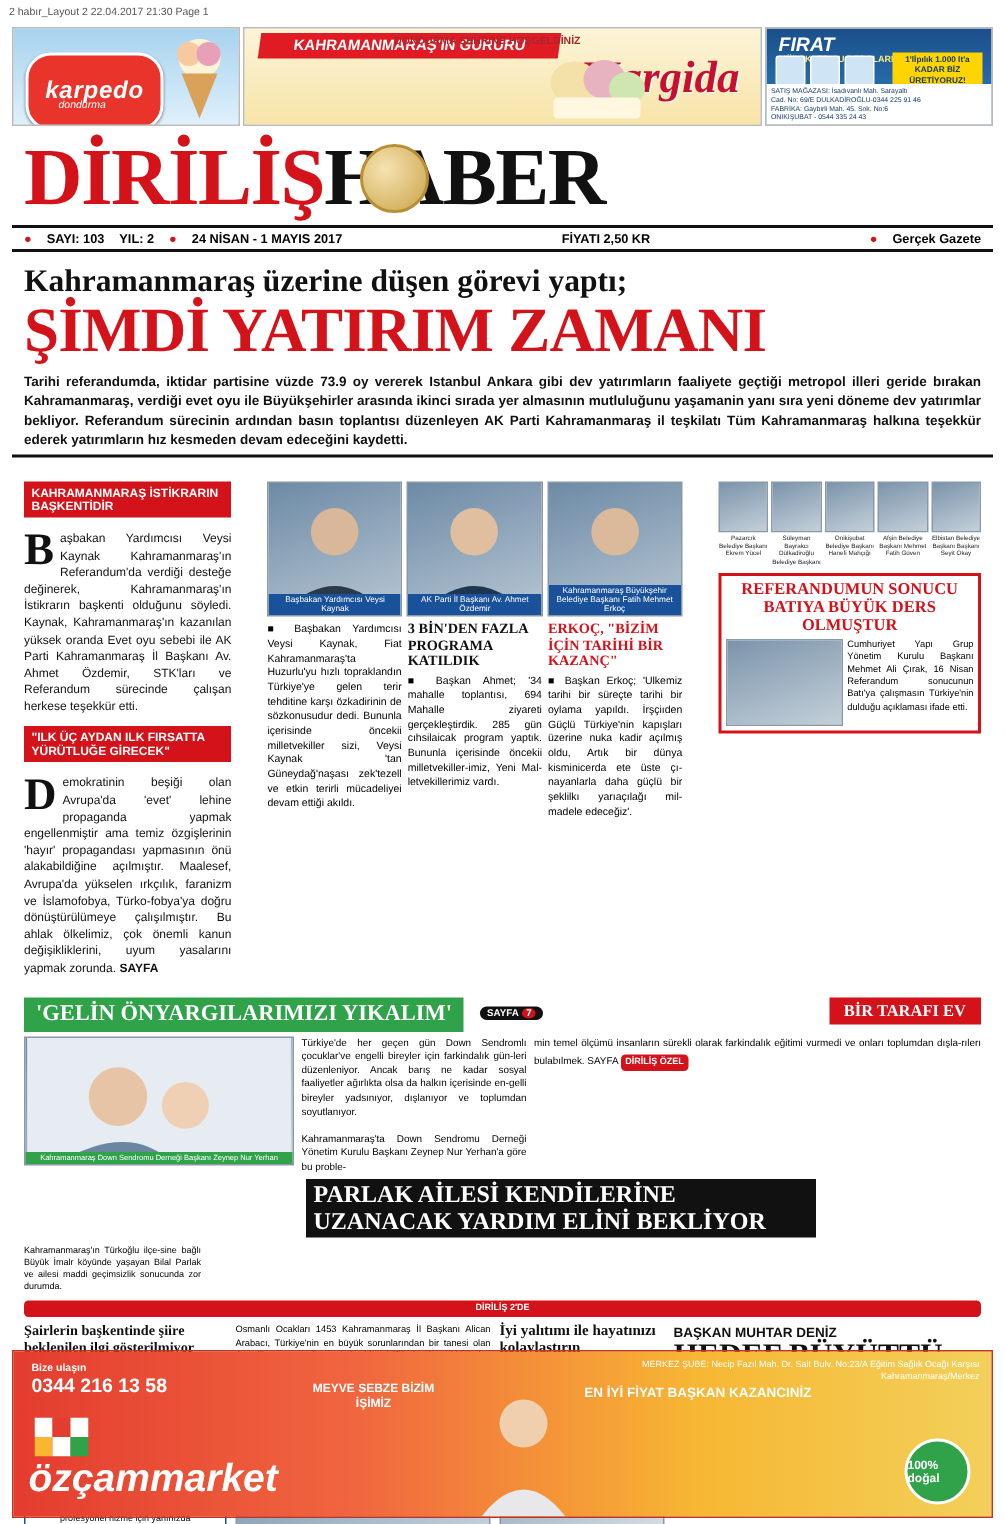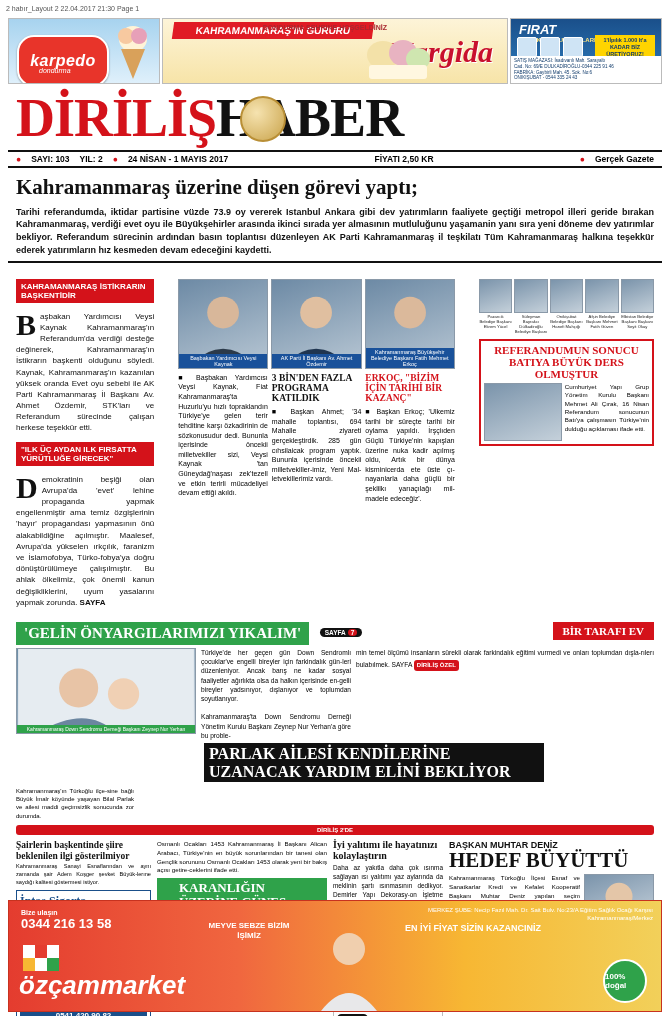--- a/index.html
+++ b/index.html
@@ -304,20 +304,21 @@
     <span class="dot">●</span>
     <span>24 NİSAN - 1 MAYIS 2017</span>
     <span class="spacer"></span>
     <span>FİYATI 2,50 KR</span>
     <span class="spacer"></span>
     <span class="dot">●</span>
     <span>Gerçek Gazete</span>
   </div>
 
   <div class="kicker">Kahramanmaraş üzerine düşen görevi yaptı;</div>
+  <div class="headline">ŞİMDİ YATIRIM ZAMANI</div>
   <div class="lead">Tarihi referandumda, iktidar partisine vüzde 73.9 oy vererek Istanbul Ankara gibi dev yatırımların faaliyete geçtiği metropol illeri geride bırakan Kahramanmaraş, verdiği evet oyu ile Büyükşehirler arasında ikinci sırada yer almasının mutluluğunu yaşamanin yanı sıra yeni döneme dev yatırımlar bekliyor. Referandum sürecinin ardından basın toplantısı düzenleyen AK Parti Kahramanmaraş il teşkilatı Tüm Kahramanmaraş halkına teşekkür ederek yatırımların hız kesmeden devam edeceğini kaydetti.</div>
 
   <div class="mainrow">
 
     <div class="col-left">
       <div class="redbar">KAHRAMANMARAŞ İSTİKRARIN BAŞKENTİDİR</div>
       <p class="dropcap-p">
         <span class="dc">B</span><span>aşbakan Yardımcısı Veysi Kaynak Kahramanmaraş'ın Referandum'da verdiği desteğe değinerek, Kahramanmaraş'ın İstikrarın başkenti olduğunu söyledi. Kaynak, Kahramanmaraş'ın kazanılan yüksek oranda Evet oyu sebebi ile AK Parti Kahramanmaraş İl Başkanı Av. Ahmet Özdemir, STK'ları ve Referandum sürecinde çalışan herkese teşekkür etti.</span>
       </p>
       <div class="redbar" style="margin-top:4px">"ILK ÜÇ AYDAN ILK FIRSATTA YÜRÜTLUĞE GİRECEK"</div>
@@ -514,18 +515,18 @@
         <rect x="24" y="13" width="12" height="13" fill="#2fa24a"></rect>
     </svg>
     <div class="oz-logo">
       <span class="o">özçam</span><span>market</span>
     </div>
     <div class="oz-mid">MEYVE SEBZE BİZİM İŞİMİZ</div>
     <svg class="oz-girl" viewBox="0 0 80 86">
       <circle cx="40" cy="24" r="16" fill="#f0cfae"></circle>
       <path d="M12 86 q28 -36 56 0z" fill="#e8e8ea"></path>
     </svg>
-    <div class="oz-right">EN İYİ FİYAT SİZİN KAZANCINİZ</div>
+    <div class="oz-right">EN İYİ FİYAT BAŞKAN KAZANCINİZ</div>
     <div class="oz-merkez">MERKEZ ŞUBE: Necip Fazıl Mah. Dr. Sait Bulv. No:23/A Eğitim Sağlık Ocağı Karşısı Kahramanmaraş/Merkez</div>
     <div class="oz-dogal">100% doğal</div>
   </div>
 
 </div>
 
 </body></html>

